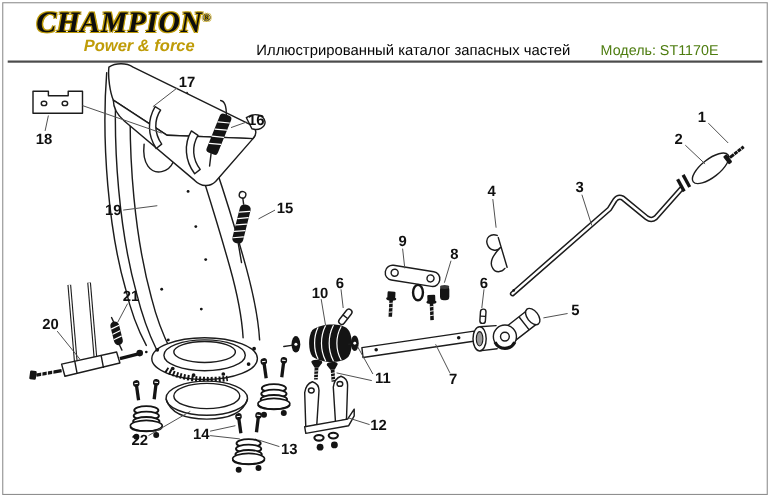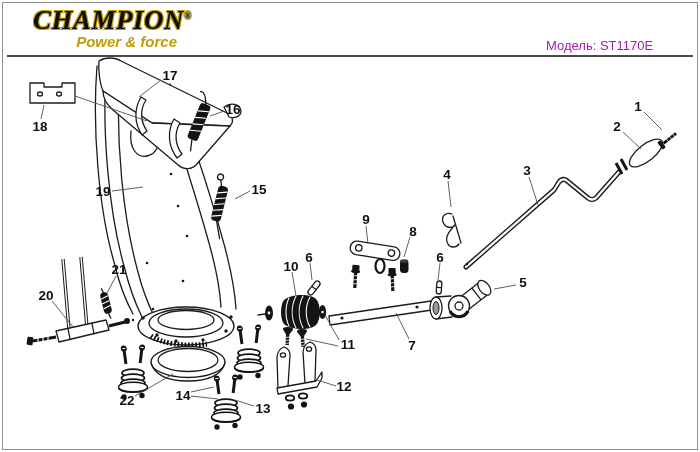--- a/index.html
+++ b/index.html
@@ -8,37 +8,38 @@
   .frame{position:absolute;inset:2px;border:1px solid #8f8f8f;pointer-events:none;}
   .divider{position:absolute;left:7px;right:7px;top:55px;height:2px;background:#4b4b4b;}
   .logo-brand{position:absolute;left:33px;top:6px;width:170px;
         font-family:"Liberation Serif",serif;font-style:italic;font-weight:bold;
         font-size:27px;line-height:1.05;color:#0d0d0d;letter-spacing:.5px;white-space:nowrap;}
   .logo-brand sup{font-size:10px;vertical-align:super;}
   .logo-tagline{position:absolute;left:33px;top:33px;width:144px;text-align:right;
         font-family:Liberation Sans, sans-serif;font-style:italic;font-weight:bold;
         font-size:15px;color:#bf9c08;white-space:nowrap;}
   .doc-title{position:absolute;left:233px;top:38px;font-size:13.5px;color:#050505;white-space:nowrap;}
-  .doc-model{position:absolute;left:546px;top:38px;font-size:13px;color:#a21caf;white-space:nowrap;}
+  .doc-model{position:absolute;left:546px;top:38px;font-size:13px;color:#4d7c0f;white-space:nowrap;}
   svg.diagram{position:absolute;left:0;top:0;}
   .ln{stroke:#1c1c1c;fill:none;stroke-width:1.3;stroke-linecap:round;stroke-linejoin:round;}
   .fw{fill:#ffffff;stroke:#1c1c1c;stroke-width:1.3;stroke-linejoin:round;}
   .fb{fill:#141414;stroke:none;}
   .wl{stroke:#ffffff;fill:none;stroke-width:1.1;stroke-linecap:round;}
   .callout{font:bold 13.5px "Liberation Sans",sans-serif;fill:#101010;}
   .leader{stroke:#4f4f4f;stroke-width:.9;}
 </style>
 </head>
 <body>
 
 <div class="page">
   <div class="frame"></div>
 
   <div class="logo-brand" style="text-shadow: rgb(191, 156, 8) 1px 1px 0px, rgb(191, 156, 8) -1px -1px 0px, rgb(191, 156, 8) 1px -1px 0px, rgb(191, 156, 8) -1px 1px 0px;"><span>CHAMPION</span><sup>®</sup></div>
   <div class="logo-tagline" style="color: rgb(191, 156, 8);">Power &amp; force</div>
+  <div class="doc-title">Иллюстрированный каталог запасных частей</div>
   <div class="doc-model">Модель: ST1170E</div>
   <div class="divider"></div>
 
   <svg class="diagram" width="700" height="452" viewBox="0 0 700 452">
     <defs>
       <g id="spring-assy">
         <g transform="translate(-8,-15) rotate(-8)">
           <line x1="0" y1="-7" x2="0" y2="7" stroke="#141414" stroke-width="3"></line>
           <circle cx="0" cy="-8.5" r="3" fill="#141414"></circle>
           <line x1="-1.6" y1="-8.5" x2="1.6" y2="-8.5" stroke="#fff" stroke-width="1"></line>

